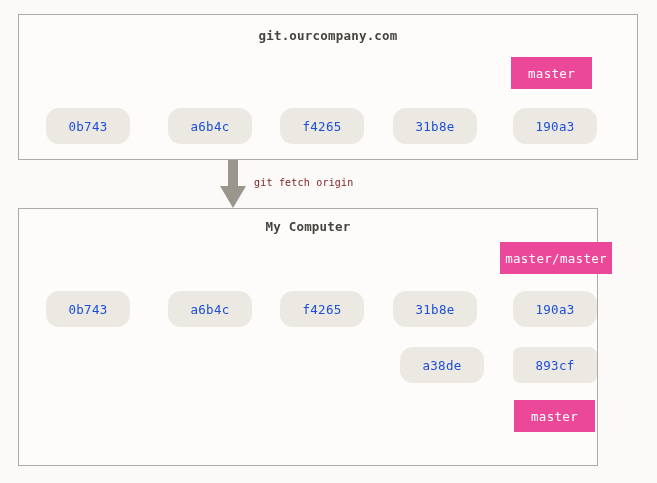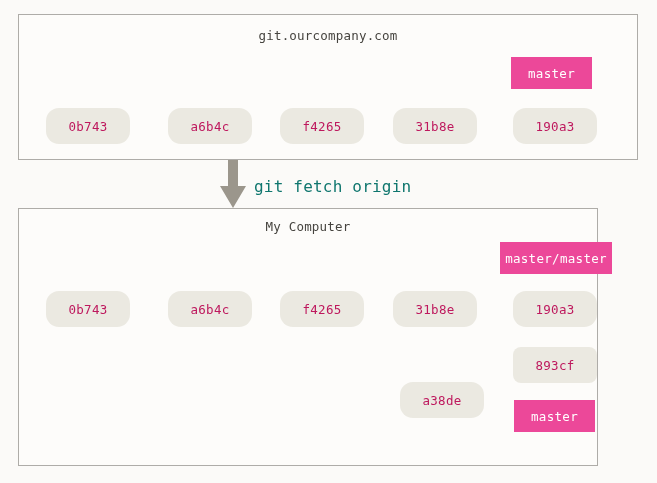--- a/index.html
+++ b/index.html
@@ -18,20 +18,21 @@
     position: absolute;
     left: 0; top: 0;
     width: 657px;
     height: 483px;
   }
   .panel {
     position: absolute;
     background: #fdfcfa;
     border: 1px solid #aeaca8;
     box-sizing: border-box;
+    font-weight: bold;
   }
   #panel-remote {
     left: 18px;
     top: 14px;
     width: 620px;
     height: 146px;
   }
   #panel-local {
     left: 18px;
     top: 208px;
@@ -54,40 +55,40 @@
   .commit {
     position: absolute;
     width: 84px;
     height: 36px;
     background: #ebe9e1;
     border-radius: 13px;
     display: flex;
     align-items: center;
     justify-content: center;
     font-size: 12.5px;
-    color: #be185d;
+    color: #1d4ed8;
     letter-spacing: 0.3px;
     box-sizing: border-box;
   }
   .ref-label {
     position: absolute;
     background: #ec4899;
     color: #ffffff;
     font-size: 12.5px;
     display: flex;
     align-items: center;
     justify-content: center;
     letter-spacing: 0.3px;
     box-sizing: border-box;
     white-space: pre;
   }
   .fetch-label {
     position: absolute;
-    font-size: 16px;
-    color: #0f766e;
+    font-size: 10px;
+    color: #7f1d1d;
     letter-spacing: 0.2px;
     white-space: pre;
   }
   svg.wires {
     position: absolute;
     left: 0; top: 0;
     width: 657px;
     height: 483px;
     pointer-events: none;
   }
@@ -152,19 +153,19 @@
 
   <div class="panel" id="panel-local">
     <div class="panel-title" id="title-local">My Computer</div>
   </div>
 
   <div class="commit" style="left:46px;  top:291px;">0b743</div>
   <div class="commit" style="left:168px; top:291px;">a6b4c</div>
   <div class="commit" style="left:280px; top:291px;">f4265</div>
   <div class="commit" style="left:393px; top:291px;">31b8e</div>
   <div class="commit" style="left:513px; top:291px;">190a3</div>
-  <div class="commit" style="left:400px; top:347px;margin-top:35px;">a38de</div>
+  <div class="commit" style="left:400px; top:347px;">a38de</div>
   <div class="commit" style="left:513px; top:347px;border-radius:8px;">893cf</div>
 
   <div class="ref-label" style="left:500px; top:242px; width:112px; height:32px;">master/master</div>
   <div class="ref-label" style="left:514px; top:400px; width:81px; height:32px;">master</div>
 
 </div>
 
 </body></html>

